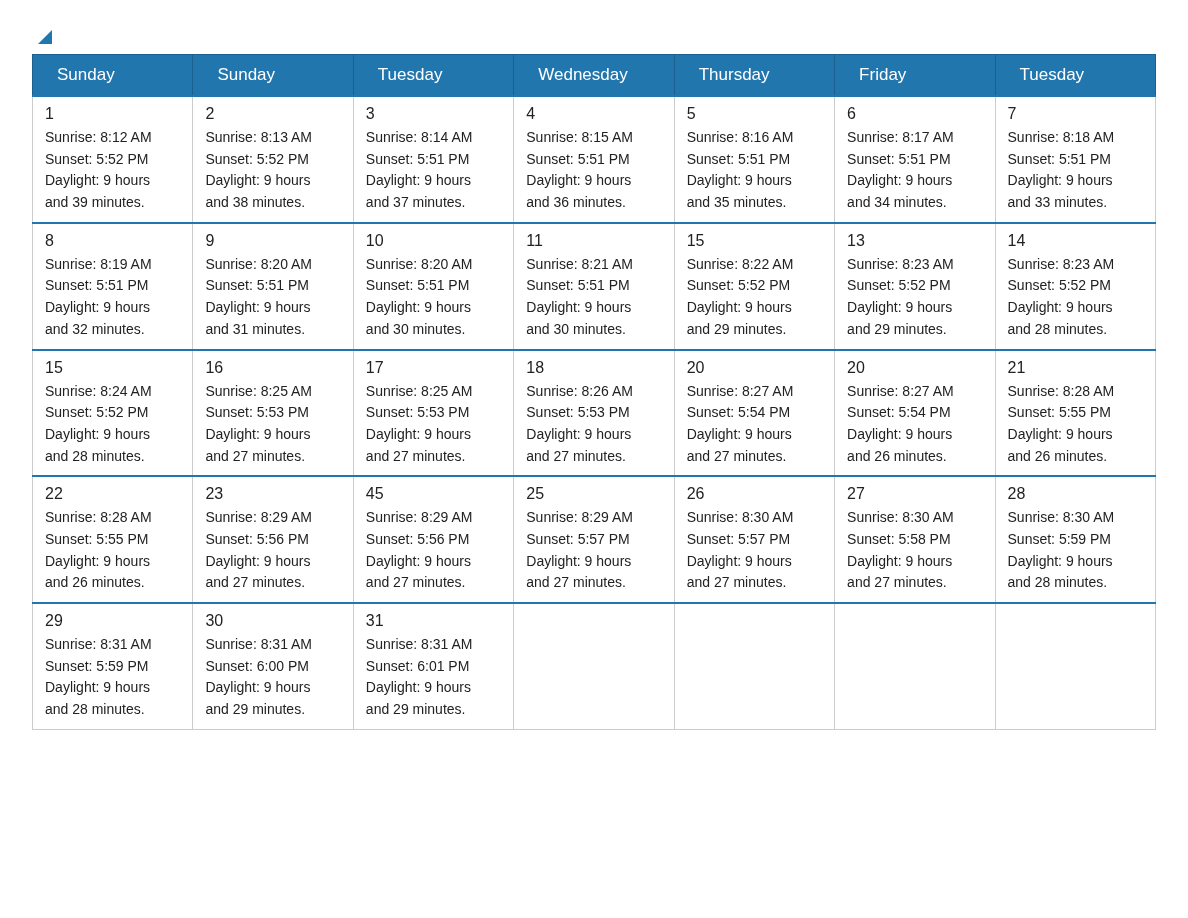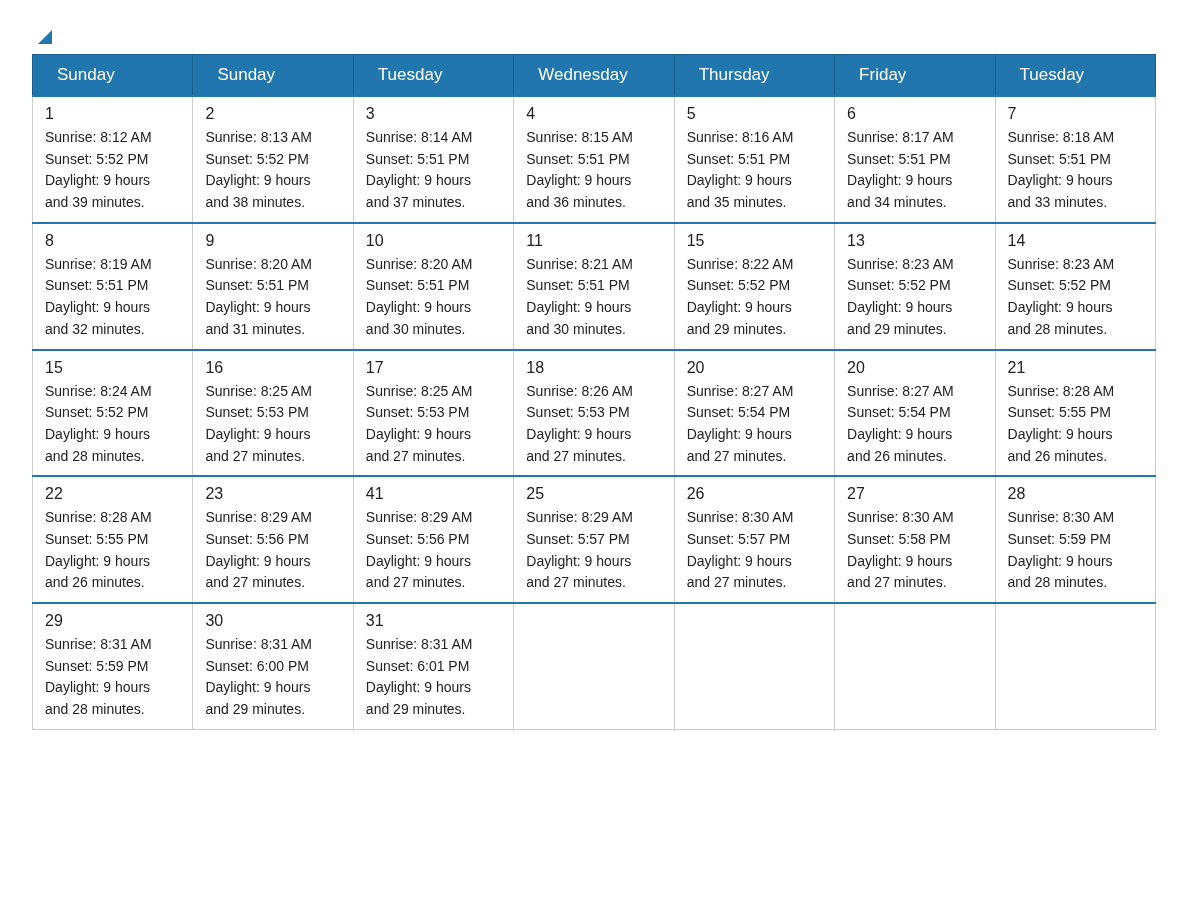--- a/index.html
+++ b/index.html
@@ -335,21 +335,21 @@
         <td>
         <span class="day-num">23</span>
         <div class="day-info">
           Sunrise: 8:29 AM<br>
           Sunset: 5:56 PM<br>
           Daylight: 9 hours<br>
           and 27 minutes.
         </div>
       </td>
         <td>
-        <span class="day-num">41</span>
+        <span class="day-num">45</span>
         <div class="day-info">
           Sunrise: 8:29 AM<br>
           Sunset: 5:56 PM<br>
           Daylight: 9 hours<br>
           and 27 minutes.
         </div>
       </td>
         <td>
         <span class="day-num">25</span>
         <div class="day-info">

